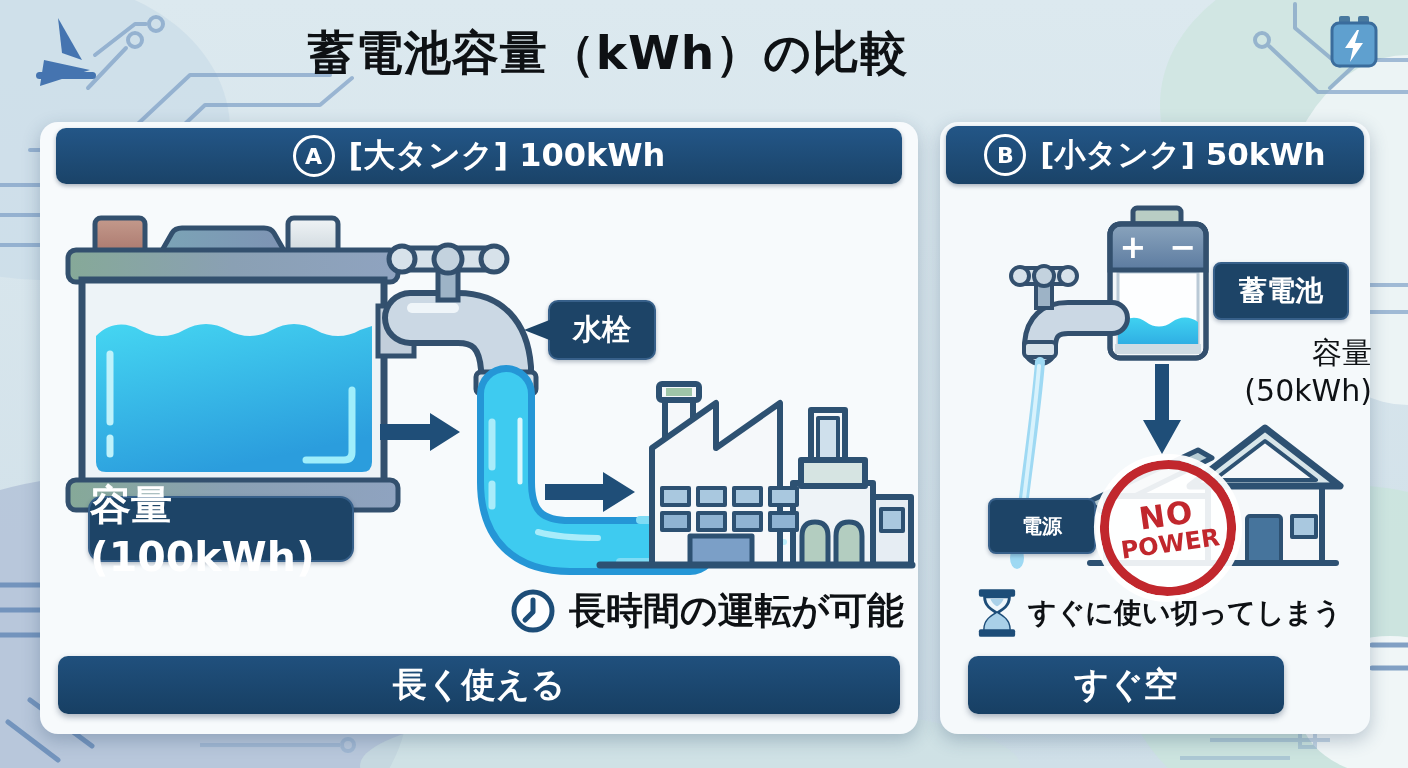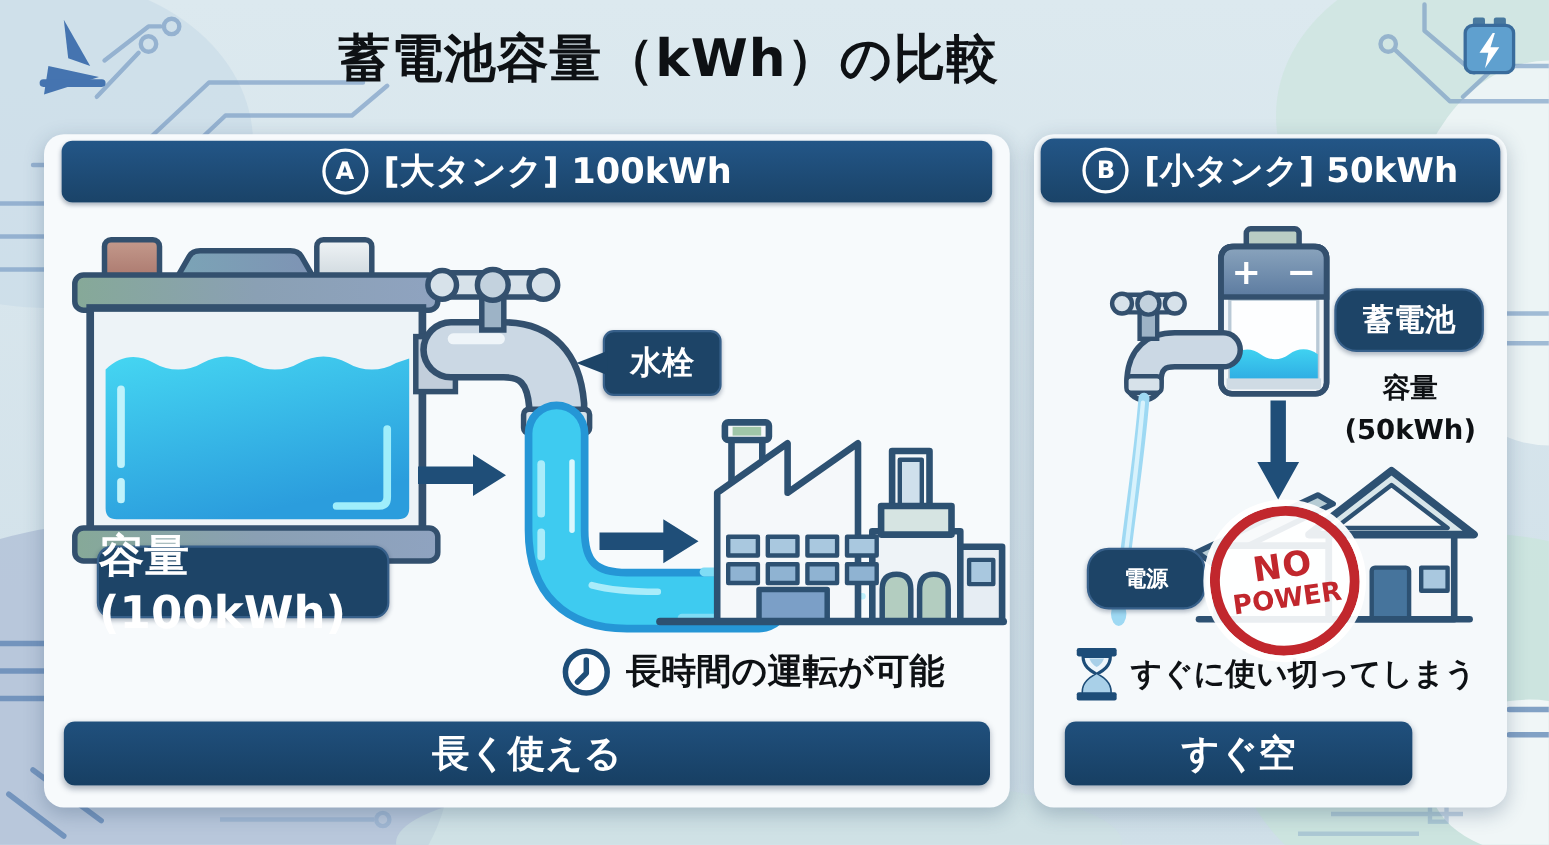--- a/index.html
+++ b/index.html
@@ -27,41 +27,41 @@
     box-shadow:0 2px 4px rgba(20,40,70,.35);
   }
   .panel-a .panel-header{left:16px;top:6px;width:846px;height:56px;font-size:32px;}
   .panel-b .panel-header{left:6px;top:4px;width:418px;height:58px;font-size:31px;border-radius:12px;}
   .badge{
     flex:0 0 auto;width:36px;height:36px;border:3px solid #fff;border-radius:50%;
     display:flex;align-items:center;justify-content:center;font-size:22px;font-weight:700;
   }
   .label{
     position:absolute;z-index:4;background:#1d4467;color:#fff;font-weight:700;
-    border-radius:20px;display:flex;align-items:center;justify-content:center;
+    border-radius:8px;display:flex;align-items:center;justify-content:center;
     border:2px solid #37608a;box-shadow:0 2px 4px rgba(20,40,70,.3);
   }
   .tap-label{left:508px;top:178px;width:104px;height:56px;font-size:29px;border-radius:10px;}
   .tap-label::before{
     content:"";position:absolute;left:-26px;top:17px;
     border-top:11px solid transparent;border-bottom:11px solid transparent;
     border-right:28px solid #1d4467;
   }
   .cap-label-a{left:48px;top:374px;width:262px;height:62px;font-size:41px;border-radius:14px;}
   .battery-label{left:273px;top:140px;width:132px;height:54px;font-size:28px;}
   .power-label{left:48px;top:376px;width:104px;height:52px;font-size:20px;}
   .capacity-b{
-    position:absolute;z-index:4;left:252px;top:212px;width:180px;text-align:center;
-    color:#0e1114;font-weight:700;font-size:25px;line-height:38px;
+    position:absolute;z-index:4;left:252px;top:212px;width:180px;text-align:right;
+    color:#0e1114;font-weight:400;font-size:30px;line-height:38px;
   }
   .info-row{
     position:absolute;z-index:4;display:flex;align-items:center;
     color:#0e1114;font-weight:900;white-space:nowrap;
   }
-  .benefit-row{left:470px;top:462px;height:54px;gap:13px;font-size:32px;}
+  .benefit-row{left:470px;top:462px;height:54px;gap:13px;font-size:37px;}
   .drawback-row{left:36px;top:464px;height:54px;gap:10px;font-size:28px;}
   .banner{
     position:absolute;z-index:4;background:linear-gradient(#20507d,#173f63);color:#fff;
     font-weight:700;font-size:34px;display:flex;align-items:center;justify-content:center;
     border-radius:10px;box-shadow:0 3px 6px rgba(20,40,70,.35);
   }
   .banner-a{left:18px;top:534px;width:842px;height:58px;}
   .banner-b{left:28px;top:534px;width:316px;height:58px;}
   .stamp{
     position:absolute;z-index:5;left:160px;top:338px;width:118px;height:118px;

